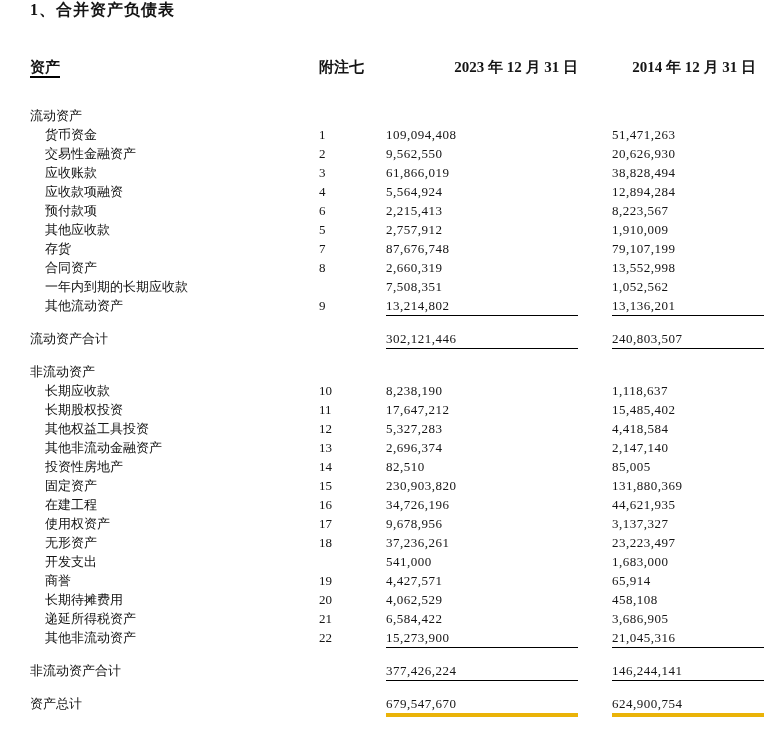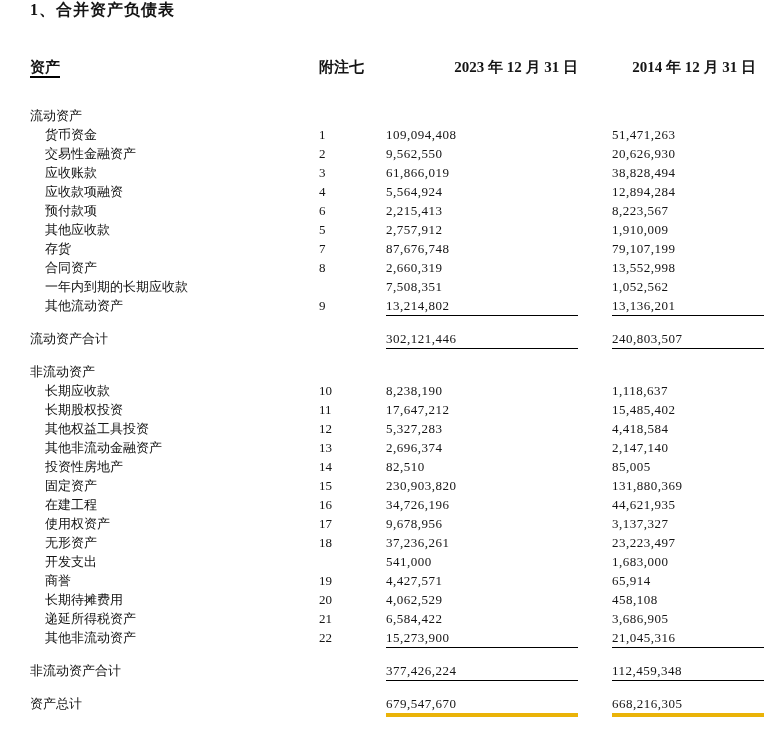--- a/index.html
+++ b/index.html
@@ -242,23 +242,23 @@
         <div class="label">其他非流动资产</div>
         <div class="c-note">22</div>
         <div class="c-v1"><span class="numline num w1 line-thin">15,273,900</span></div>
         <div class="c-v2"><span class="numline num w2 line-thin">21,045,316</span></div>
       </div>
       <div class="gap"></div>
       <div class="row total">
         <div class="label">非流动资产合计</div>
         <div class="c-note"></div>
         <div class="c-v1"><span class="numline num w1 line-thin">377,426,224</span></div>
-        <div class="c-v2"><span class="numline num w2 line-thin">112,459,348</span></div>
+        <div class="c-v2"><span class="numline num w2 line-thin">146,244,141</span></div>
       </div>
       <div class="gap"></div>
       <div class="row total">
         <div class="label">资产总计</div>
         <div class="c-note"></div>
         <div class="c-v1"><span class="numline num w1 line-thick">679,547,670</span></div>
-        <div class="c-v2"><span class="numline num w2 line-thick">668,216,305</span></div>
+        <div class="c-v2"><span class="numline num w2 line-thick">624,900,754</span></div>
       </div>
     </div>
 </div>
 
 </body></html>

